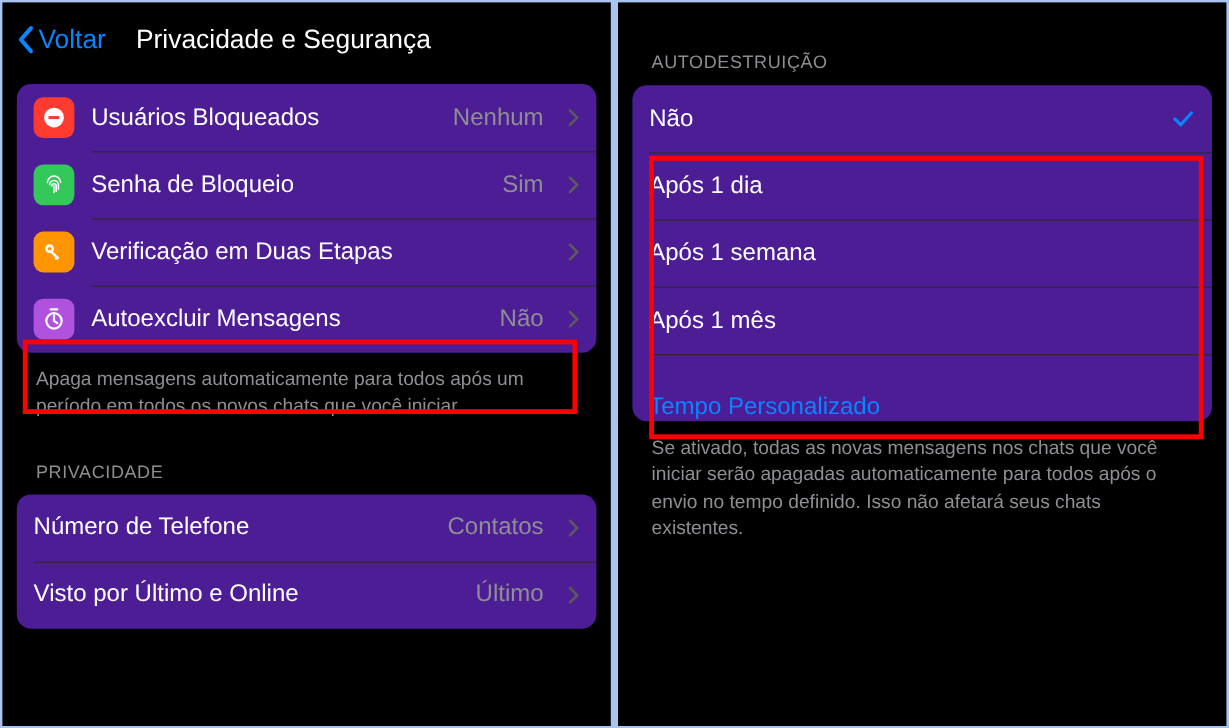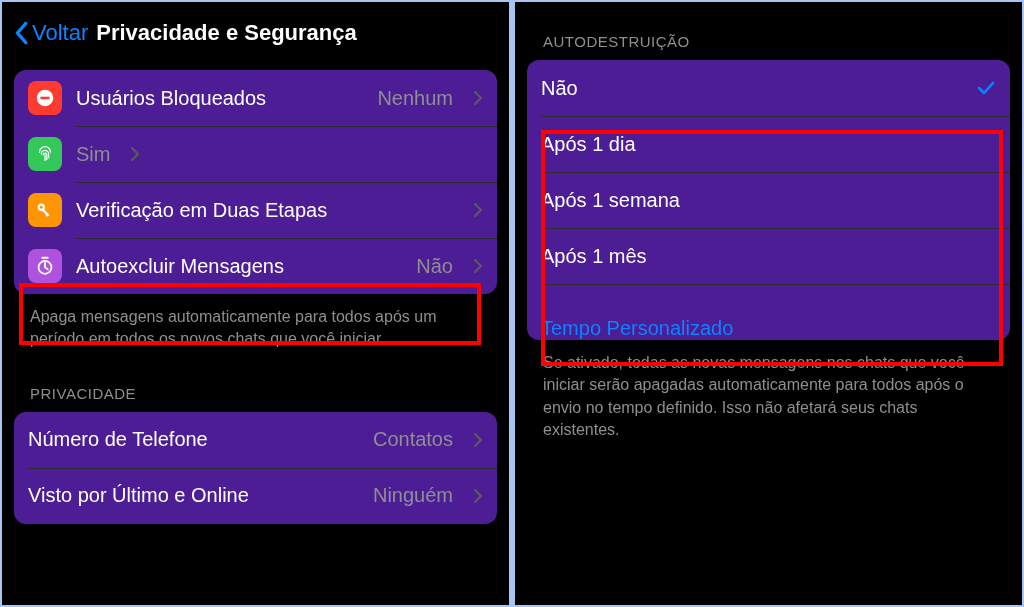--- a/index.html
+++ b/index.html
@@ -33,22 +33,22 @@
     color: #0a84ff;
     display: flex;
     align-items: center;
     font-size: 22px;
     gap: 2px;
   }
   .back svg { width: 18px; height: 24px; }
   .title {
     color: #fff;
     font-size: 22px;
-    font-weight: 700;
-    margin-left: 8px;
+    font-weight: 400;
+    margin-left: 25px;
   }
 
   
   .group {
     margin: 0 12px 0 12px;
   }
   .group-list {
     background: #4c1d95;
     border-radius: 12px;
     overflow: hidden;
@@ -107,21 +107,21 @@
     padding: 12px 16px 0 16px;
   }
   .section-header {
     color: #8e8e93;
     font-size: 15px;
     letter-spacing: 0.5px;
     padding: 34px 16px 10px 16px;
     text-transform: uppercase;
   }
   .section-header.first-right {
-    padding-top: 31px;
+    padding-top: 42px;
   }
 
   
   .highlight {
     position: absolute;
     border: 4px solid #ff0000;
     pointer-events: none;
   }
 
   
@@ -168,20 +168,21 @@
         <div class="icon-box bg-green">
           <svg viewBox="0 0 24 24">
               <g stroke="#fff" stroke-width="1.4" fill="none" stroke-linecap="round">
                 <path d="M6 10c0-3.3 2.7-6 6-6s6 2.7 6 6"></path>
                 <path d="M8 12c0-2.2 1.8-4 4-4s4 1.8 4 4v4"></path>
                 <path d="M10 13c0-1.1.9-2 2-2s2 .9 2 2v5"></path>
                 <path d="M12 13v6"></path>
               </g>
             </svg>
         </div>
+        <div class="row-label">Senha de Bloqueio</div>
         <div class="row-value">Sim</div>
         <div class="chevron">
             <svg viewBox="0 0 10 16">
               <path d="M2 2 L8 8 L2 14" stroke="#5a5a5e" stroke-width="2.2" fill="none" stroke-linecap="round" stroke-linejoin="round"></path>
             </svg>
           </div>
       </div>
 
       <div class="row">
         <div class="icon-box bg-orange">
@@ -234,21 +235,21 @@
         <div class="row-value">Contatos</div>
         <div class="chevron">
             <svg viewBox="0 0 10 16">
               <path d="M2 2 L8 8 L2 14" stroke="#5a5a5e" stroke-width="2.2" fill="none" stroke-linecap="round" stroke-linejoin="round"></path>
             </svg>
           </div>
       </div>
 
       <div class="row no-icon">
         <div class="row-label">Visto por Último e Online</div>
-        <div class="row-value">Ninguém</div>
+        <div class="row-value">Último</div>
         <div class="chevron">
             <svg viewBox="0 0 10 16">
               <path d="M2 2 L8 8 L2 14" stroke="#5a5a5e" stroke-width="2.2" fill="none" stroke-linecap="round" stroke-linejoin="round"></path>
             </svg>
           </div>
       </div>
 
     </div>
   </div>
 

